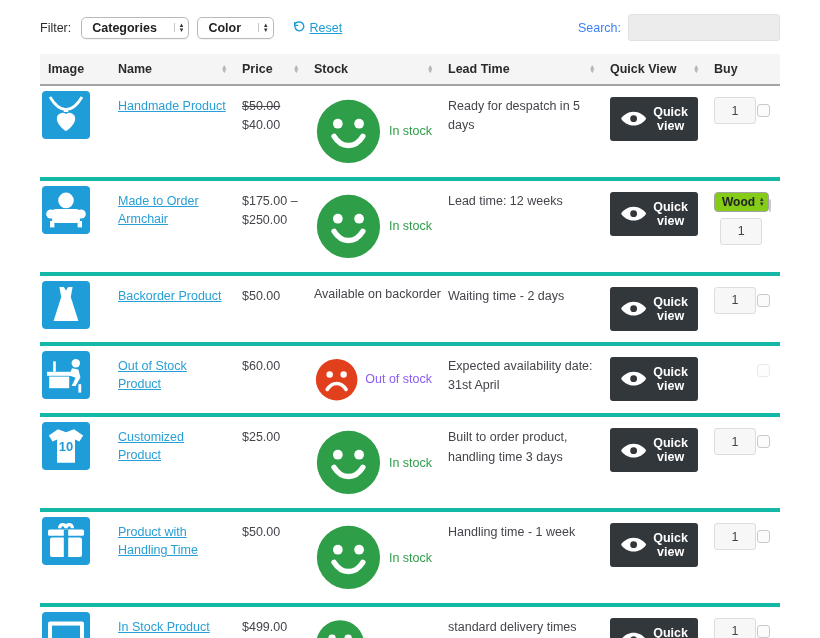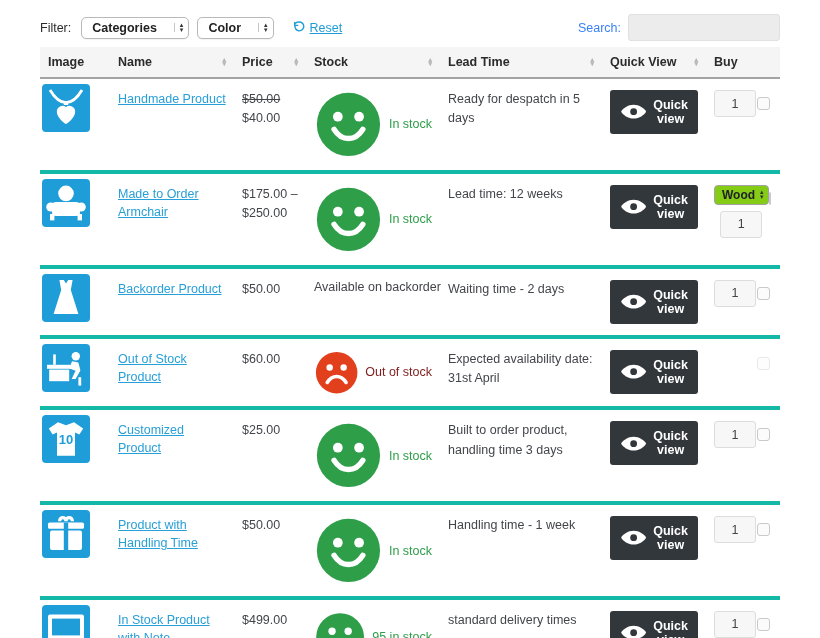--- a/index.html
+++ b/index.html
@@ -1,21 +1,21 @@
 <!DOCTYPE html>
 <html><head>
 <meta charset="utf-8">
 <style>
   * { box-sizing: border-box; margin: 0; padding: 0; }
   html,body { width: 820px; height: 638px; background: #fff; overflow: hidden; }
   body { font-family: "Liberation Sans", sans-serif; font-size: 12.5px; color: #43454b; }
   .page { padding: 14px 40px 0 40px; }
 
   
-  .toolbar { display: flex; justify-content: space-between; align-items: center; margin-bottom: 6px; }
+  .toolbar { display: flex; justify-content: space-between; align-items: center; margin-bottom: 13px; }
   .filters { display: flex; align-items: center; gap: 8px; }
   .filter-label { color: #2b2b2b; margin-right: 2px; }
   .select-box { display: inline-flex; align-items: center; border: 1px solid #b9b9b9; border-radius: 5px;
                 background: #fff; padding: 3px 5px 3px 10px; gap: 17px; cursor: pointer; box-shadow: 0 1px 1px rgba(0,0,0,.05); }
   .select-box .sel-label { color: #222; font-weight: 600; }
   .updown { display: flex; flex-direction: column; align-items: center; border-left: 1px solid #c6c6c6; padding-left: 5px; }
   .updown i, .sort i, .mini i { display: block; font-style: normal; font-size: 7px; line-height: 4.5px; color: #333; }
   .mini { display: flex; flex-direction: column; align-items: center; padding-left: 5px; }
   .reset-link { display: inline-flex; align-items: center; gap: 5px; color: #1e9cd8; margin-left: 10px; cursor: pointer; text-decoration: none; }
   .reset-link .reset-text { text-decoration: underline; }
@@ -39,21 +39,21 @@
   tbody td.c-image { padding: 5px 0 5px 2px; }
   .tile { width: 48px; height: 48px; background: #1e9dd8; border-radius: 4px; display: flex; align-items: center; justify-content: center; cursor: pointer; }
   .tile svg { width: 30px; height: 30px; display: block; }
   .name-link { color: #289fd6; text-decoration: underline; line-height: 1.45; cursor: pointer; }
   .price-old { display: block; text-decoration: line-through; line-height: 1.5; }
   .price-cur { display: block; line-height: 1.5; }
   .c-stock { white-space: nowrap; }
   .stock-wrap { display: flex; align-items: center; gap: 6px; }
   .stock-icon svg { width: 14px; height: 14px; display: block; }
   .stock-in .stock-label { color: #2e9e49; }
-  .stock-out .stock-label { color: #7f1d1d; }
+  .stock-out .stock-label { color: #8b5cf6; }
   .c-lead { line-height: 1.55; }
   .qv-btn { display: inline-flex; align-items: center; gap: 6px; background: #32373c; color: #fff; border: none;
             border-radius: 3px; padding: 8px 10px; font-family: inherit; font-size: 12.5px; font-weight: bold; cursor: pointer; }
   .qv-eye svg { width: 15px; height: 15px; display: block; }
   .c-buy .buy-flex { display: flex; justify-content: space-between; align-items: flex-start; padding-right: 2px; }
   .buy-left { display: flex; flex-direction: column; align-items: center; gap: 6px; }
   .variation-select { display: inline-flex; align-items: center; border: 1px solid #a2a2a2; border-radius: 4px;
                       background: #84cc16; padding: 2px 4px 2px 7px; cursor: pointer; }
   .variation-select .var-label { color: #222; font-weight: 600; font-size: 12px; }
   .qty { width: 42px; height: 27px; background: #f7f7f7; border: 1px solid #ddd; border-radius: 3px;

